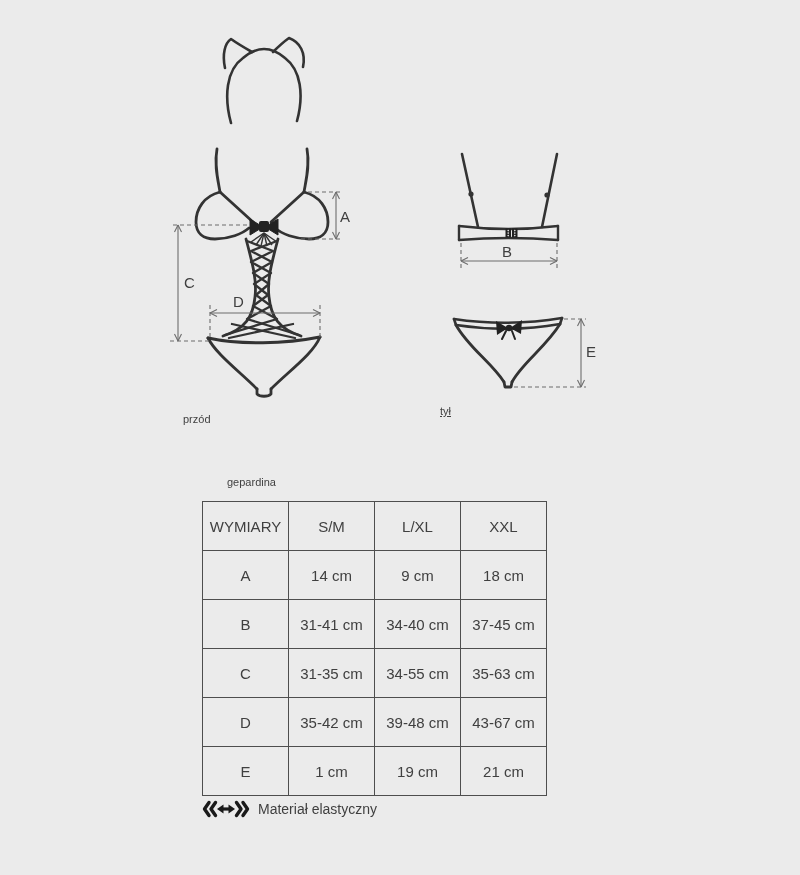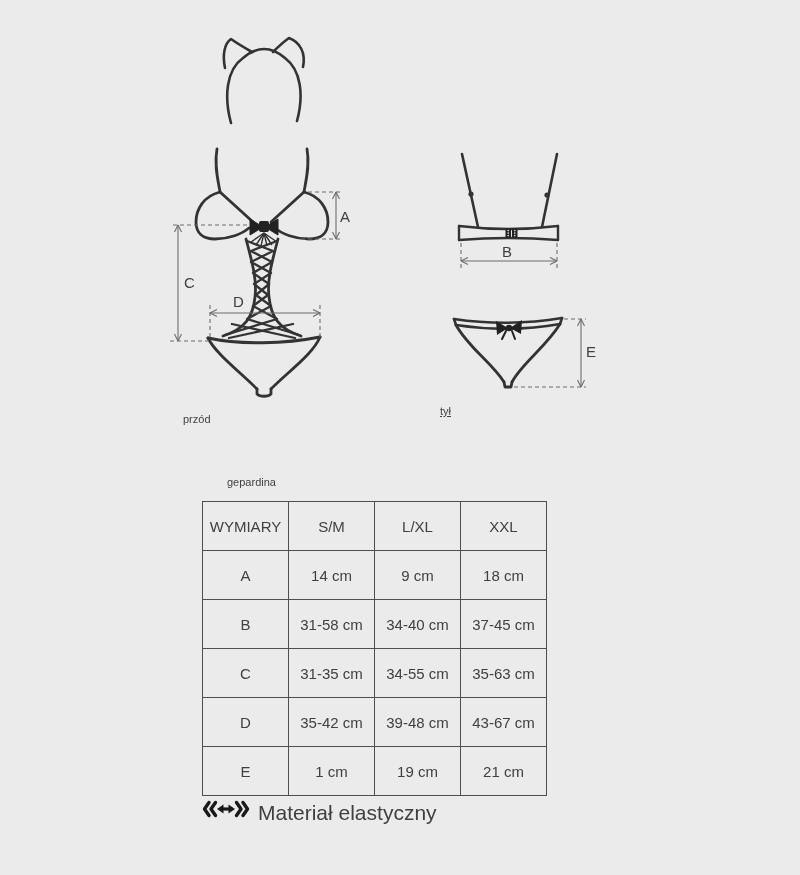--- a/index.html
+++ b/index.html
@@ -167,21 +167,21 @@
         <td>XXL</td>
       </tr>
       <tr>
         <td>A</td>
         <td>14 cm</td>
         <td>9 cm</td>
         <td>18 cm</td>
       </tr>
       <tr>
         <td>B</td>
-        <td>31-58 cm</td>
+        <td>31-41 cm</td>
         <td>34-40 cm</td>
         <td>37-45 cm</td>
       </tr>
       <tr>
         <td>C</td>
         <td>31-35 cm</td>
         <td>34-55 cm</td>
         <td>35-63 cm</td>
       </tr>
       <tr>
@@ -203,15 +203,15 @@
     <g stroke="#1a1a1a" stroke-width="3.4" fill="none" stroke-linecap="round" stroke-linejoin="round">
       <path d="M 7,2.5 L 2.5,9 L 7,15.5"></path>
       <path d="M 13.5,2.5 L 9,9 L 13.5,15.5"></path>
       <path d="M 34.5,2.5 L 39,9 L 34.5,15.5"></path>
       <path d="M 41,2.5 L 45.5,9 L 41,15.5"></path>
     </g>
     <path d="M 19,9 L 29,9" stroke="#1a1a1a" stroke-width="3.2"></path>
     <path d="M 15,9 L 21.5,4.5 L 21.5,13.5 Z" fill="#1a1a1a"></path>
     <path d="M 33,9 L 26.5,4.5 L 26.5,13.5 Z" fill="#1a1a1a"></path>
   </svg>
-  <div class="abs label" style="left:258px; top:801px; font-size:21px;">Materiał elastyczny</div>
+  <div class="abs label" style="left:258px; top:801px; font-size:14px;">Materiał elastyczny</div>
 
 </div>
 
 </body></html>

